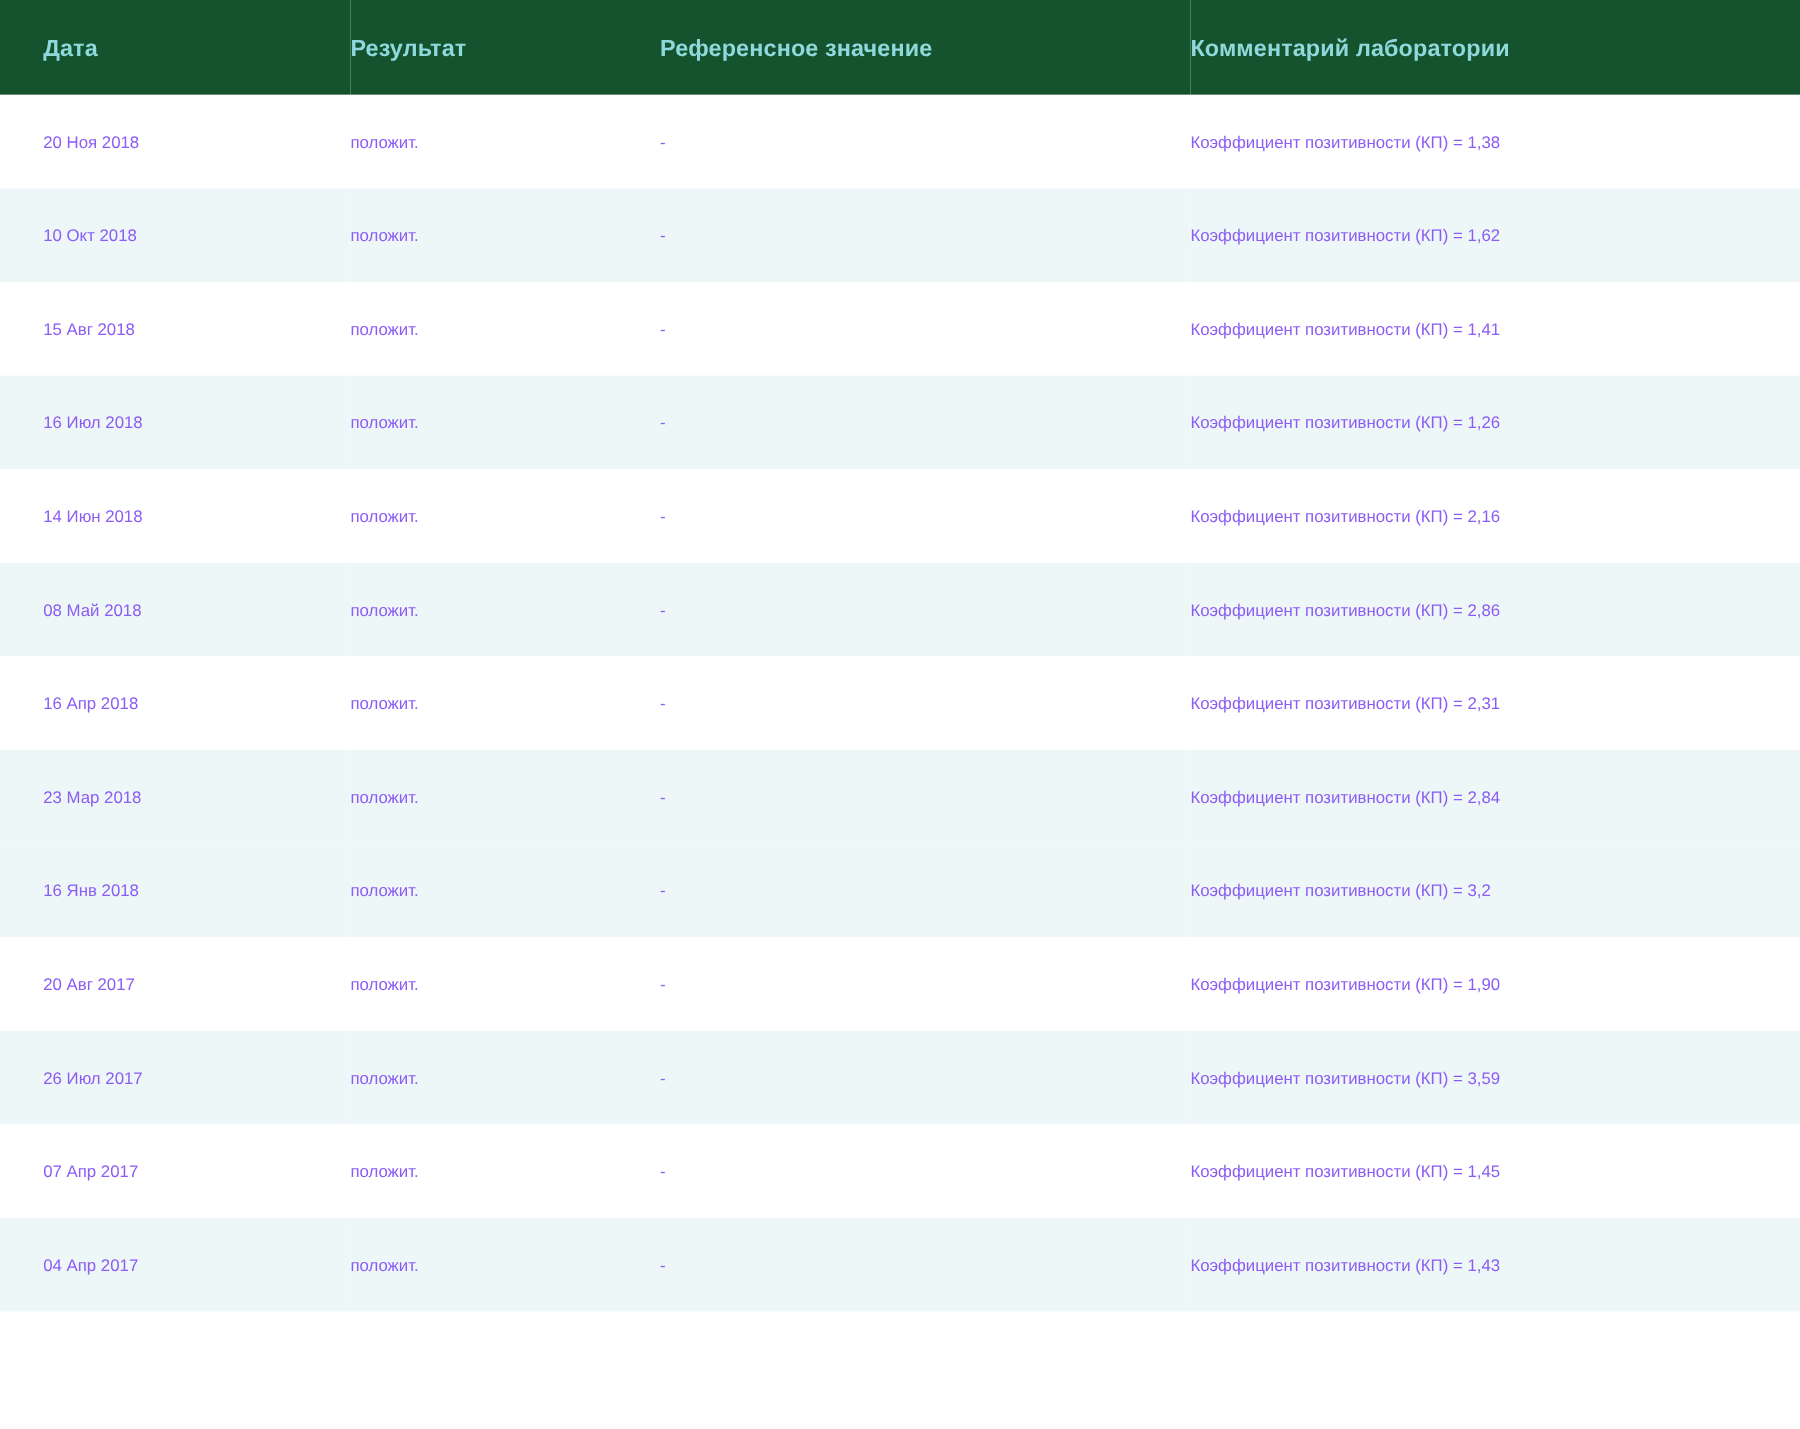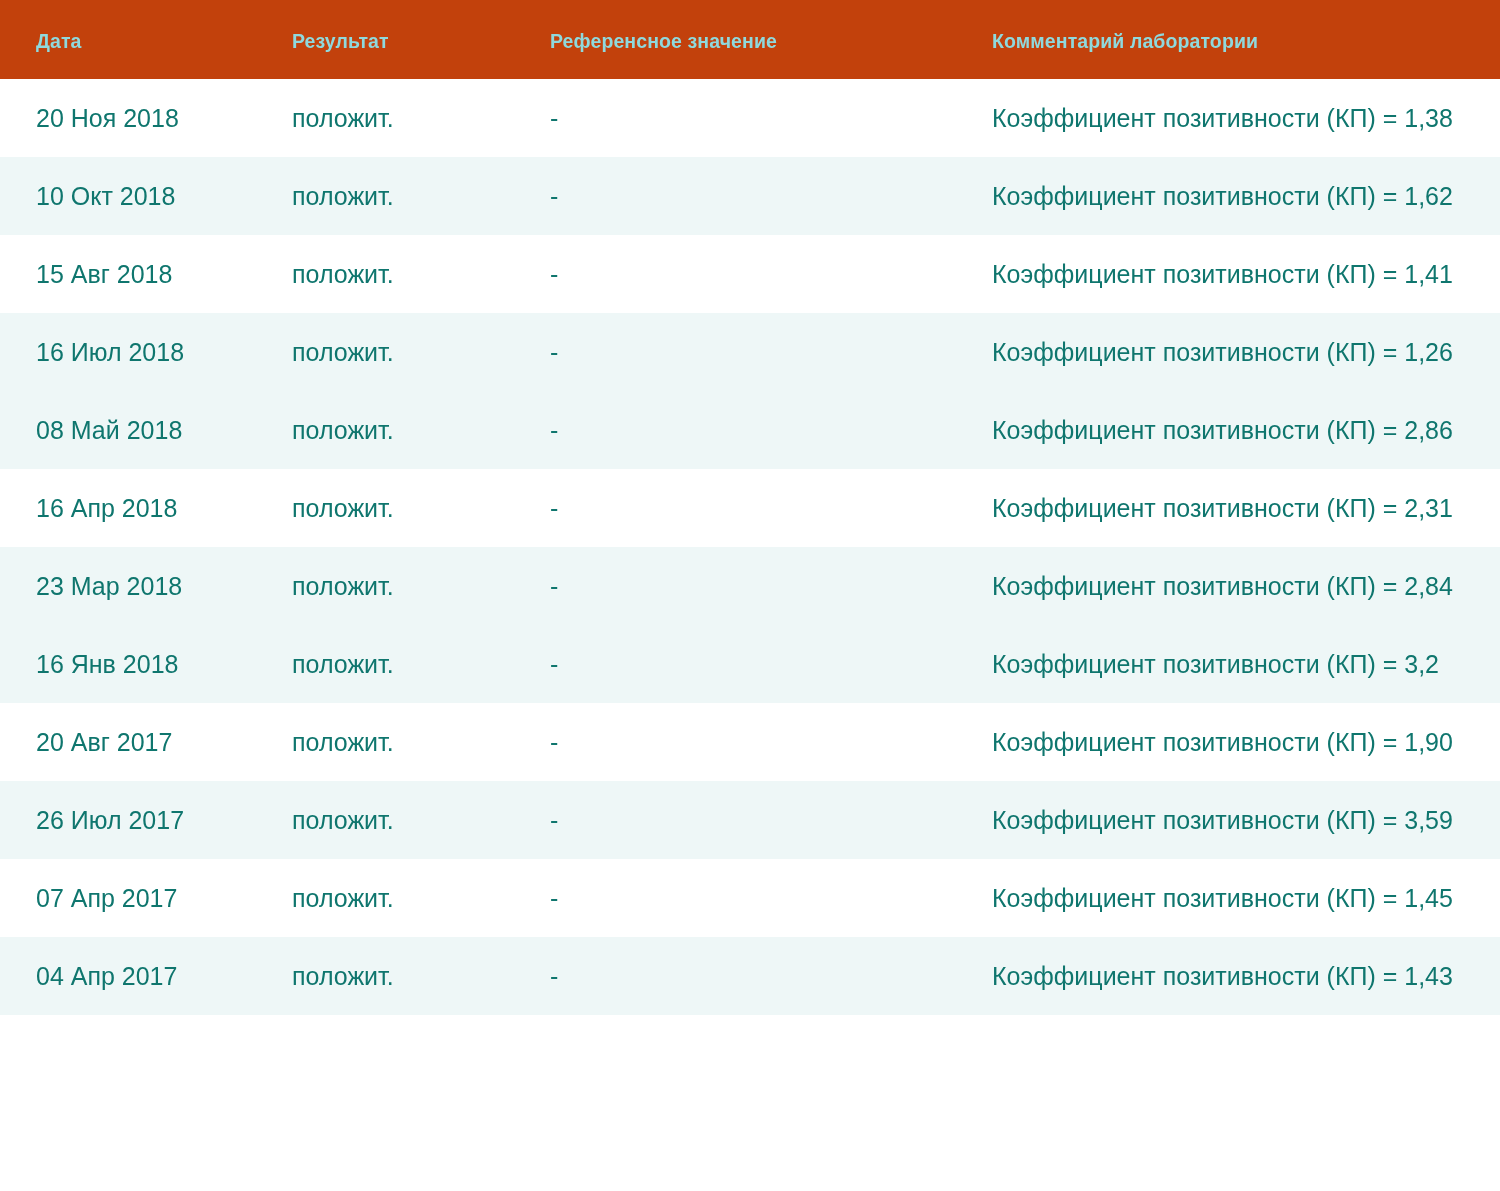--- a/index.html
+++ b/index.html
@@ -22,31 +22,31 @@
   .results-table col.col-result  { width: 258px; }
   .results-table col.col-ref     { width: 442px; }
   .results-table col.col-comment { width: 508px; }
 
   .results-table thead th {
     text-align: left;
     font-size: 19.5px;
     font-weight: bold;
     color: #8fd9dd;
     padding: 30px 0 26px 0;
-    background: #c2410c;
+    background: #14532d;
     letter-spacing: 0.1px;
   }
   .results-table thead th.c-date    { padding-left: 36px; }
   .results-table thead th.c-result  { padding-left: 0px; margin-top: 10px; }
   .results-table thead th.c-ref     { padding-left: 0px; }
   .results-table thead th.c-comment { padding-left: 0px; margin-top: 42px; }
 
   .results-table tbody td {
-    font-size: 25px;
-    color: #0f766e;
+    font-size: 14px;
+    color: #8b5cf6;
     padding: 26px 0 26px 0;
     vertical-align: middle;
     height: 26px;
     line-height: 26px;
     white-space: nowrap;
   }
   .results-table tbody td.c-date    { padding-left: 36px; }
   .results-table tbody tr.alt { background: #eef7f7; }
   .results-table tbody tr.plain { background: #ffffff; }
 
@@ -88,20 +88,26 @@
         <td class="c-result">положит.</td>
         <td class="c-ref cell-muted">-</td>
         <td class="c-comment">Коэффициент позитивности (КП) = 1,41</td>
       </tr>
       <tr class="alt">
         <td class="c-date">16 Июл 2018</td>
         <td class="c-result">положит.</td>
         <td class="c-ref cell-muted">-</td>
         <td class="c-comment">Коэффициент позитивности (КП) = 1,26</td>
       </tr>
+      <tr class="plain">
+        <td class="c-date">14 Июн 2018</td>
+        <td class="c-result">положит.</td>
+        <td class="c-ref cell-muted">-</td>
+        <td class="c-comment">Коэффициент позитивности (КП) = 2,16</td>
+      </tr>
       <tr class="alt">
         <td class="c-date">08 Май 2018</td>
         <td class="c-result">положит.</td>
         <td class="c-ref cell-muted">-</td>
         <td class="c-comment">Коэффициент позитивности (КП) = 2,86</td>
       </tr>
       <tr class="plain">
         <td class="c-date">16 Апр 2018</td>
         <td class="c-result">положит.</td>
         <td class="c-ref cell-muted">-</td>

